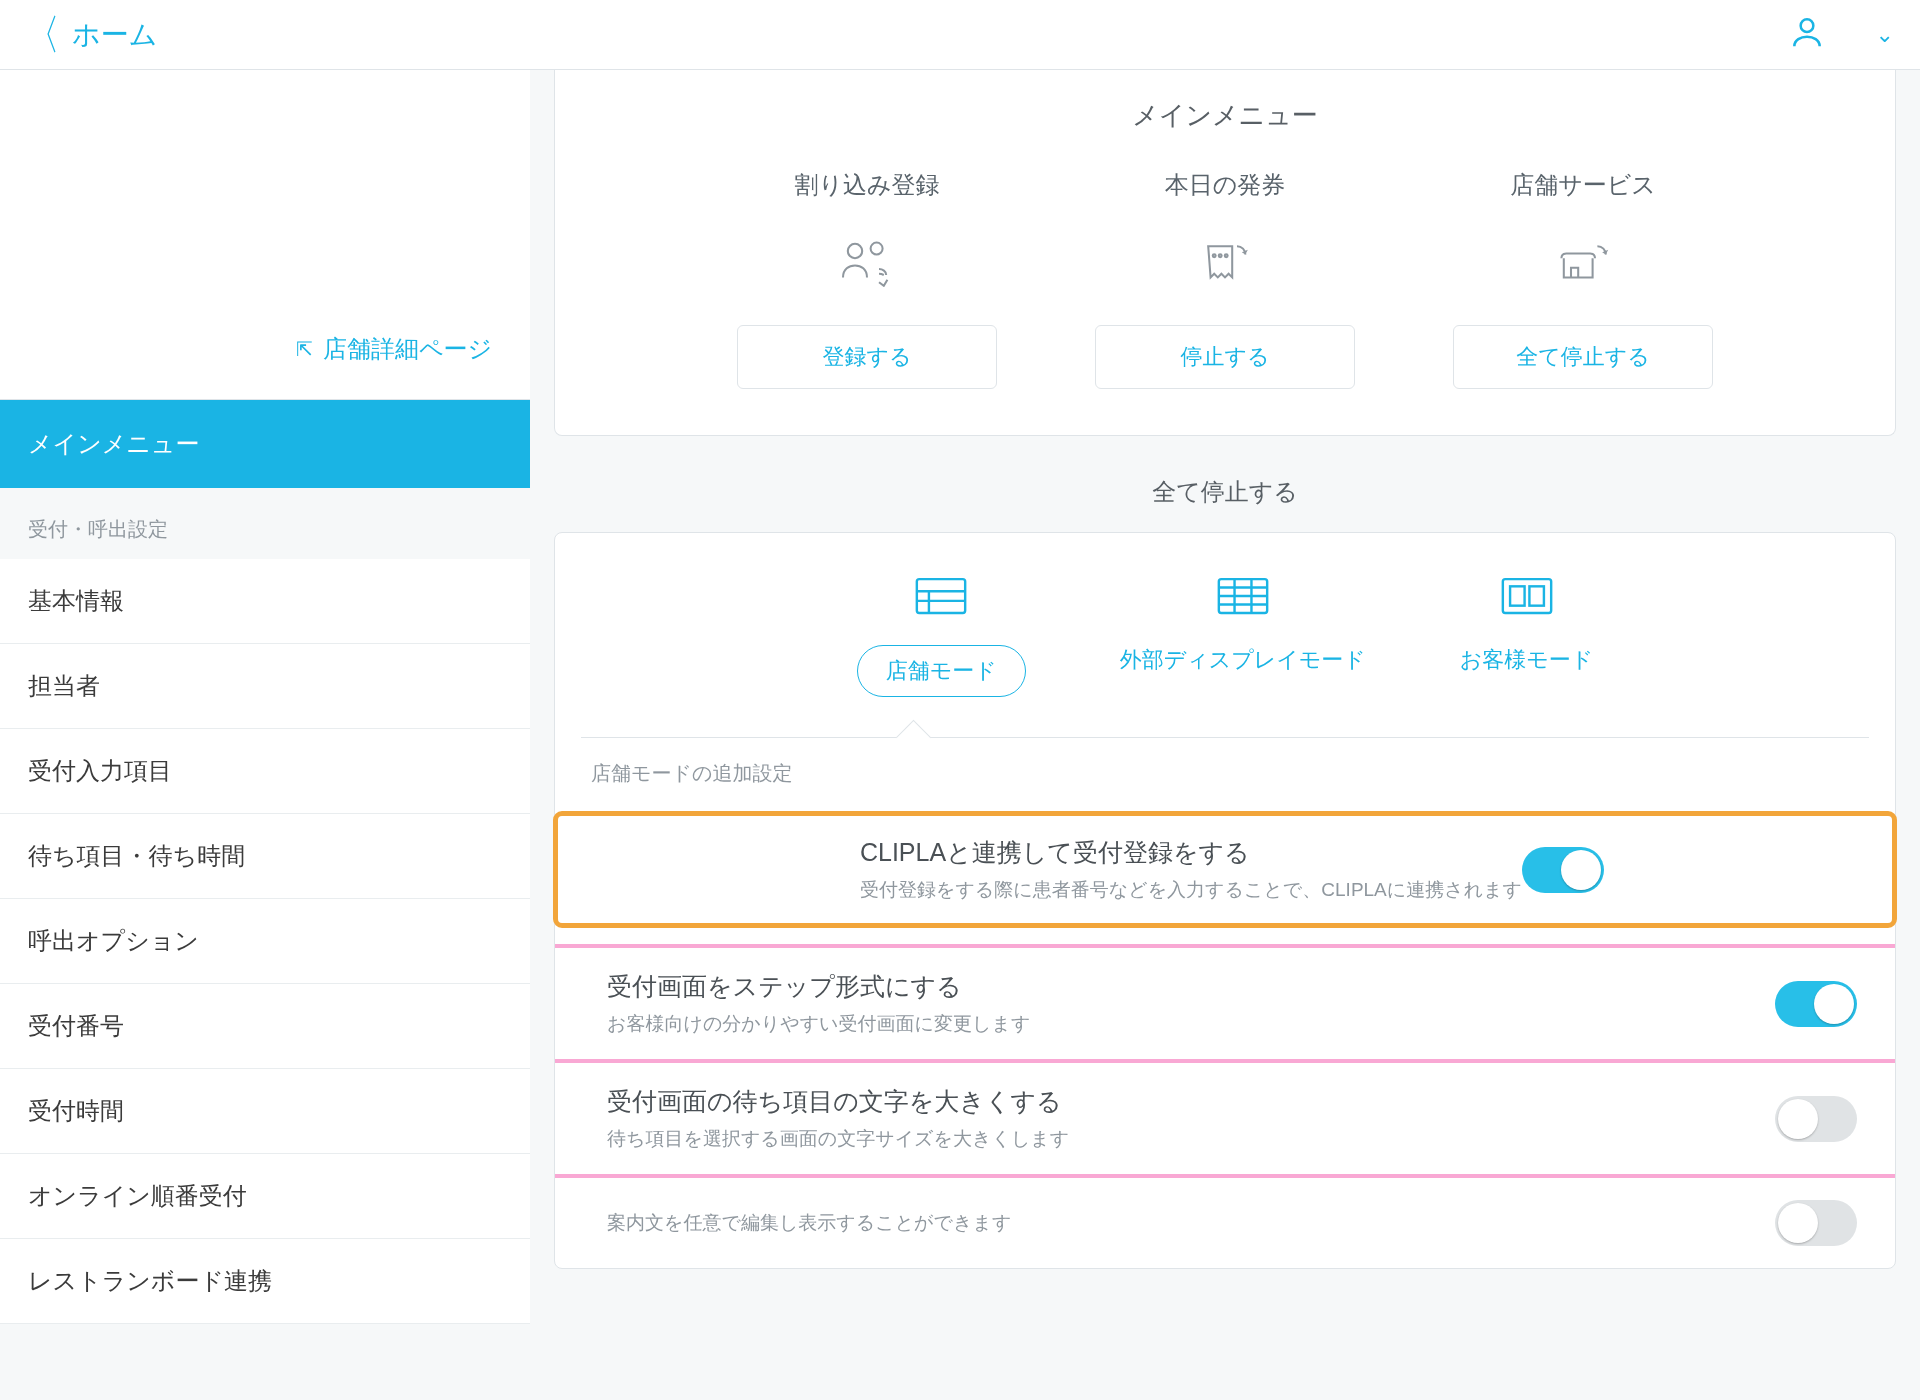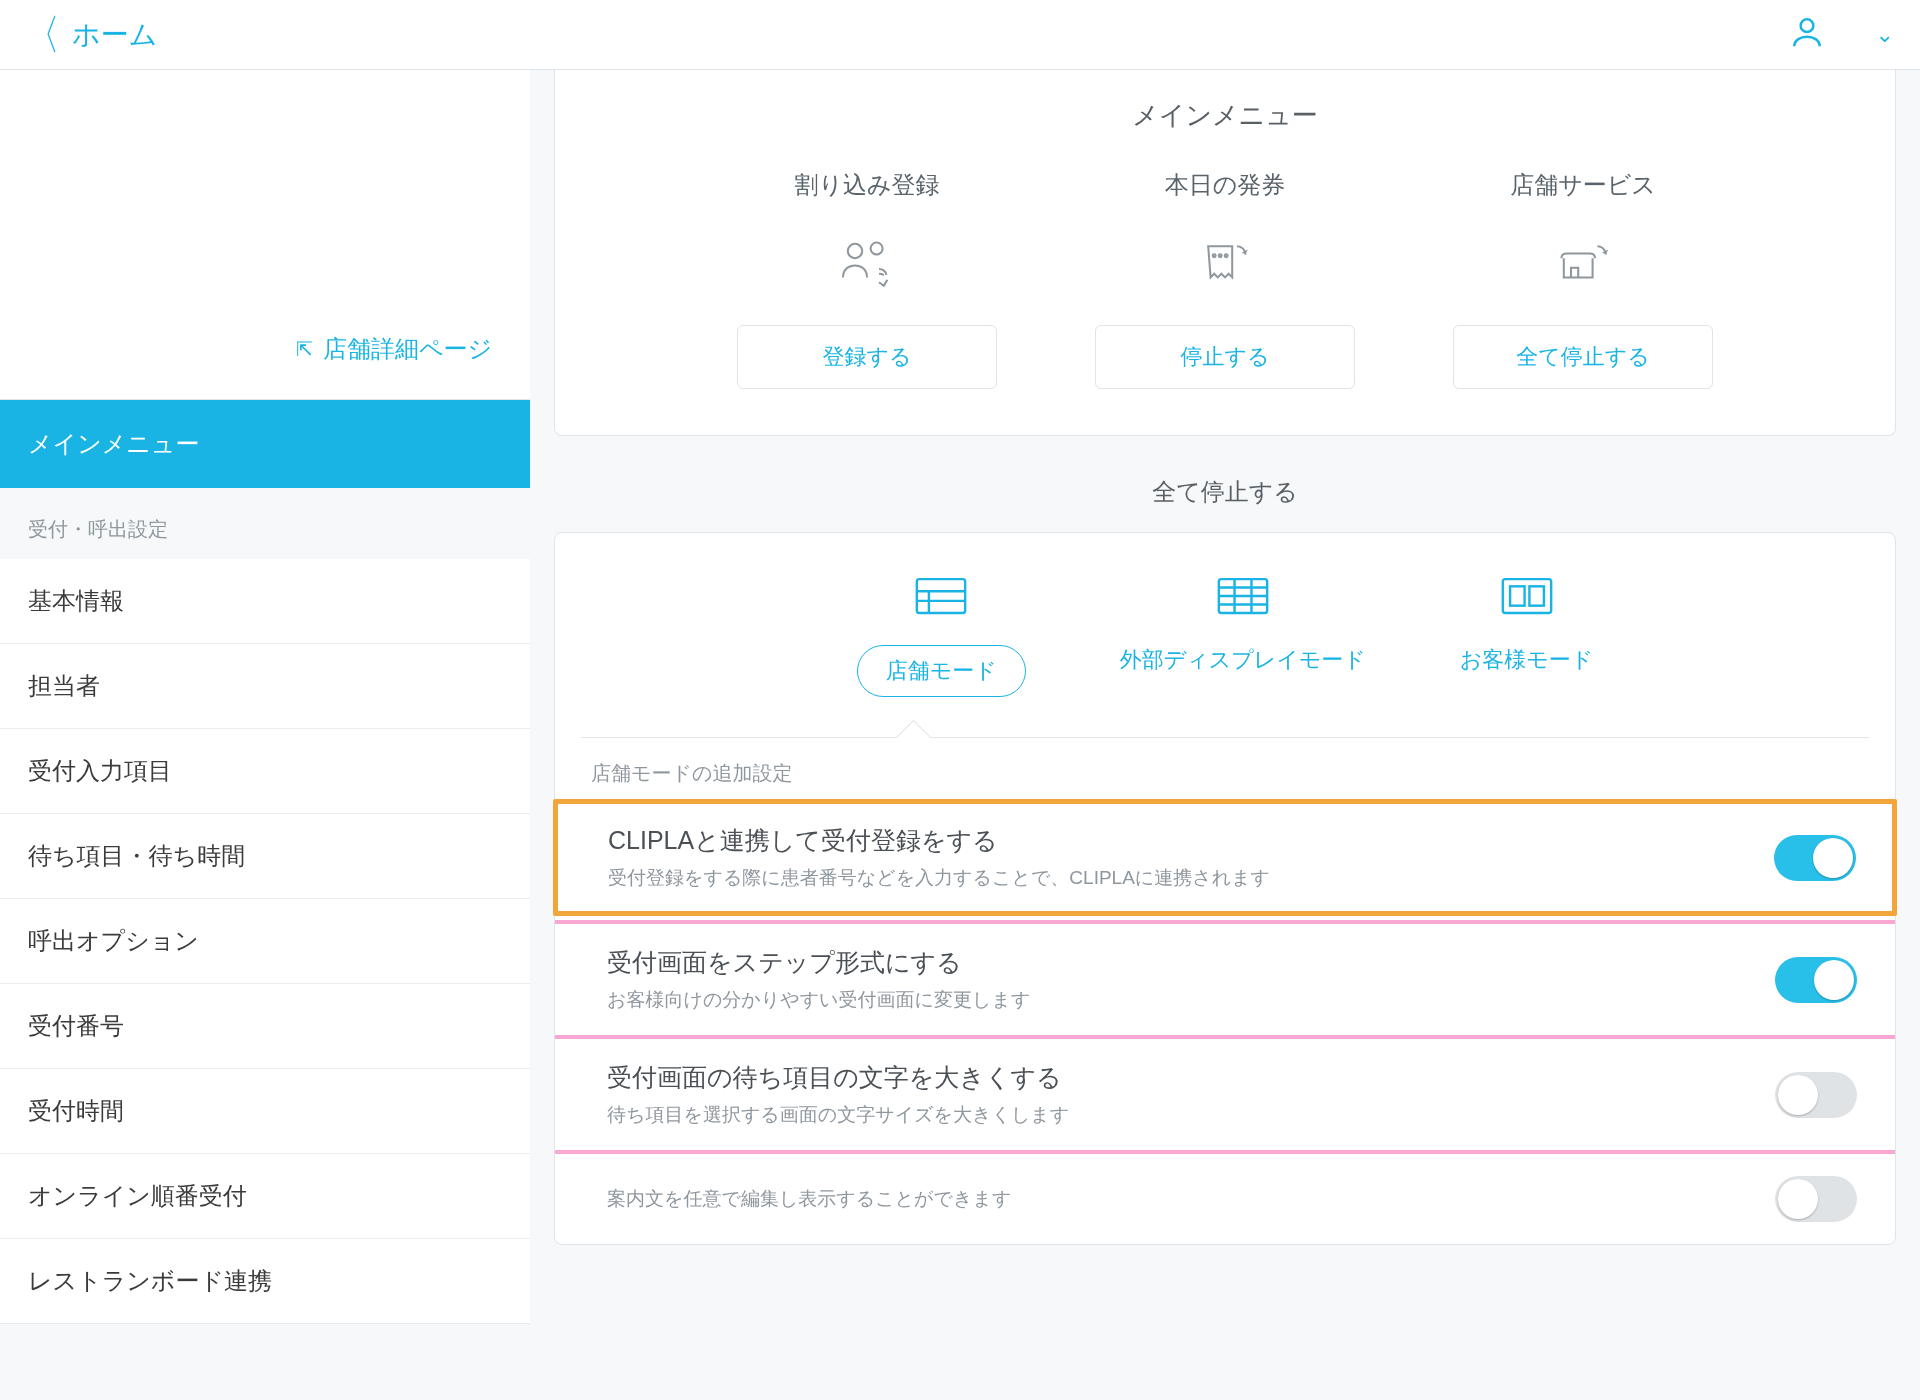--- a/index.html
+++ b/index.html
@@ -163,23 +163,24 @@
     padding:22px 0 8px 36px;
   }
   .settings-list{display:flex;flex-direction:column;}
   .setting-row{
     display:flex;align-items:center;justify-content:space-between;
     padding:22px 38px 22px 52px;
     border-top:4px solid #f9a8d4;
   }
   .setting-row.highlight{
     border:5px solid var(--orange);
-    border-radius:2px;
-    margin:4px -2px;
+    border-radius:9px;
+    margin:16px -2px;
     padding:20px 36px 20px 50px;
+    justify-content:center;
   }
   .setting-text{display:flex;flex-direction:column;gap:8px;}
   .setting-title{font-size:25px;color:#4a5055;}
   .setting-desc{font-size:19px;color:var(--text-dim);}
   .toggle{
     width:82px;height:46px;border-radius:999px;
     position:relative;
     background:#e0e3e5;
     flex:none;cursor:pointer;
   }

